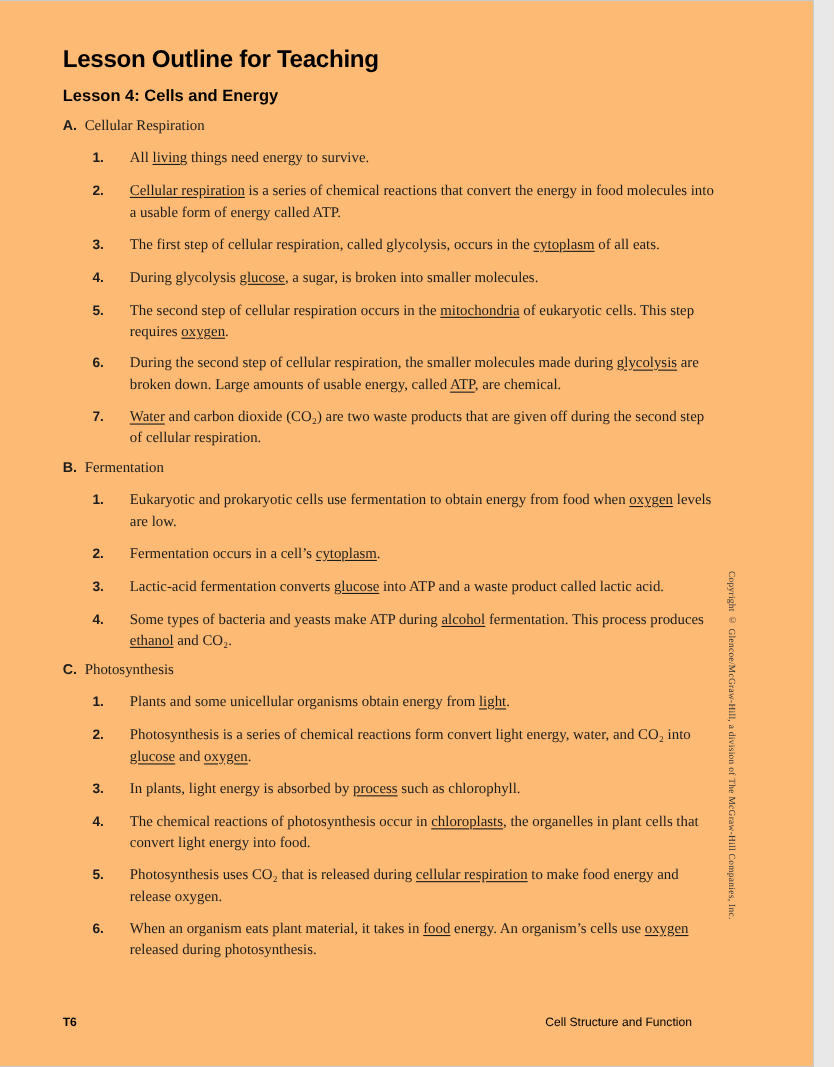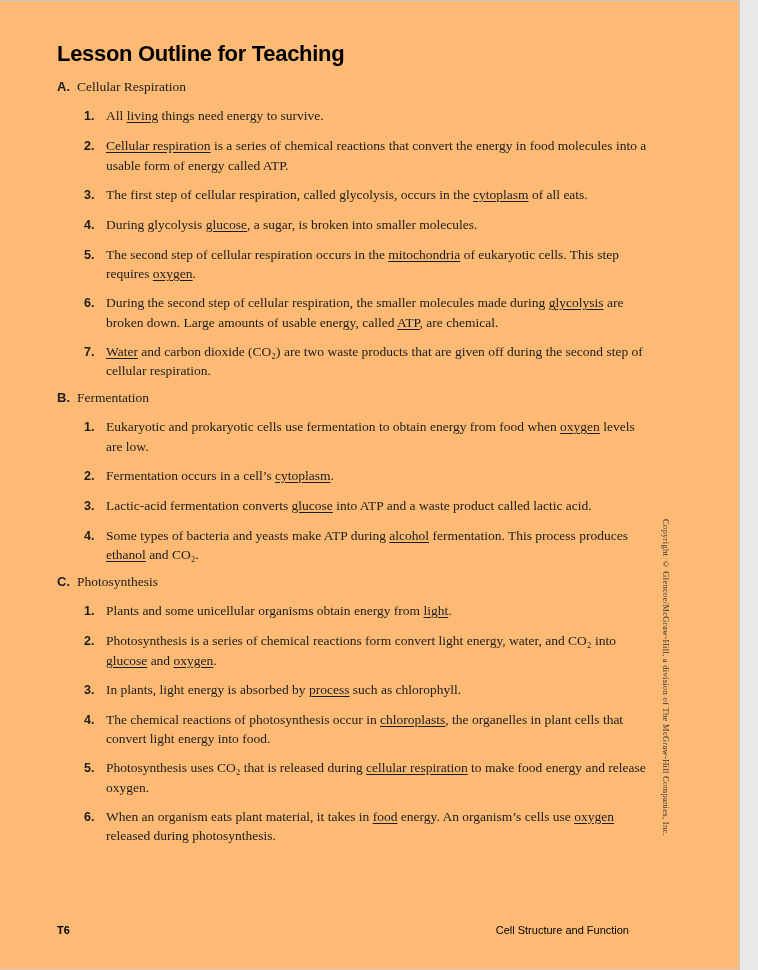--- a/index.html
+++ b/index.html
@@ -60,21 +60,21 @@
     line-height: 19.5px;
   }
   .num {
     font-family: "Liberation Sans", sans-serif;
     font-weight: bold;
     font-size: 12.5px;
     min-width: 15px;
     margin-right: 7px;
     flex: 0 0 auto;
   }
-  .txt { flex: 1 1 auto; }
+  .txt { flex: 1 1 auto; margin-left: 12px; }
   .u { text-decoration: underline; text-underline-offset: 2px; }
   .copyright-vertical {
     position: absolute;
     right: 68px;
     top: 518px;
     writing-mode: vertical-rl;
     font-family: "Liberation Serif", serif;
     font-size: 8.5px;
     letter-spacing: 0.3px;
     color: #333;
@@ -98,20 +98,21 @@
     color: #000;
     margin-top: 34px;
   }
 </style>
 </head>
 <body>
 
 <div class="page">
   <div class="content">
     <h1 class="doc-title">Lesson Outline for Teaching</h1>
+    <h2 class="doc-subtitle">Lesson 4: Cells and Energy</h2>
     <div>
         <div class="section">
           <div class="section-heading">
             <span class="sec-letter">A.</span>
             <span class="sec-title">Cellular Respiration</span>
           </div>
           <div class="items">
             <div class="item">
               <span class="num">1.</span>
               <span class="txt"><span>All </span><span class="u">living</span><span> things need energy to survive.</span></span>

